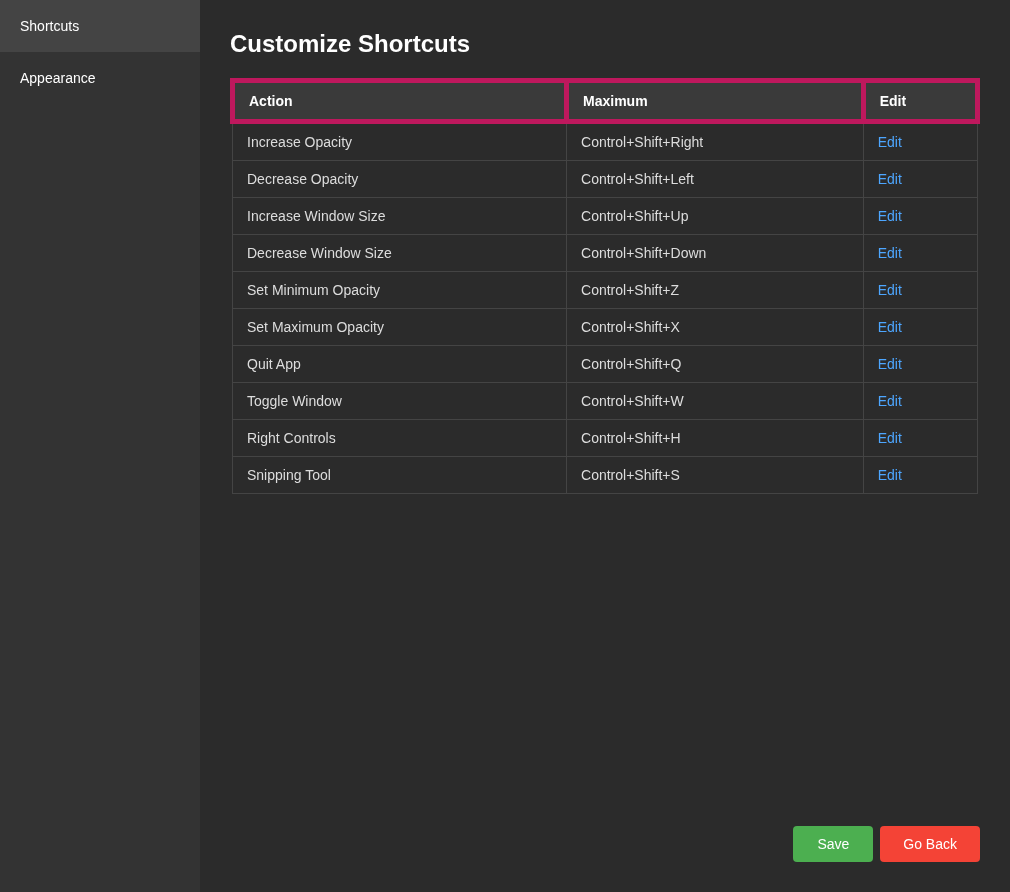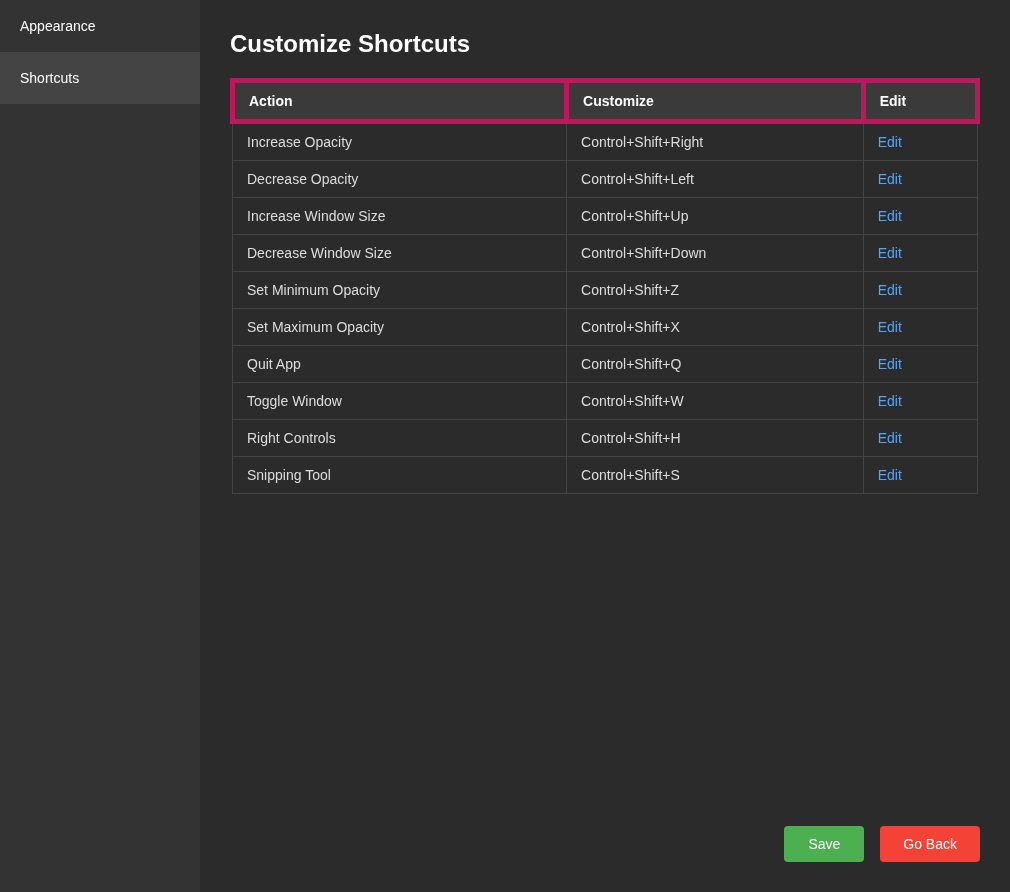--- a/index.html
+++ b/index.html
@@ -84,21 +84,21 @@
       text-decoration: none;
       cursor: pointer;
     }
 
     
     .footer-buttons {
       position: absolute;
       bottom: 30px;
       right: 30px;
       display: flex;
-      gap: 16px;
+      gap: 7px;
     }
 
     .btn-save {
       background-color: #4caf50;
       color: #ffffff;
       border: none;
       padding: 10px 24px;
       font-size: 14px;
       border-radius: 4px;
       cursor: pointer;
@@ -111,36 +111,36 @@
       padding: 10px 23px;
       font-size: 14px;
       border-radius: 4px;
       cursor: pointer;
     }
   </style>
 </head>
 <body>
 
 <nav class="sidebar">
+  <div class="sidebar-item active">
+    <span>Shortcuts</span>
+  </div>
   <div class="sidebar-item">
     <span>Appearance</span>
-  </div>
-  <div class="sidebar-item active">
-    <span>Shortcuts</span>
   </div>
 </nav>
 
 <main class="main-content">
   <h1 class="page-title">Customize Shortcuts</h1>
 
   <table class="shortcuts-table">
     <thead>
       <tr>
         <th>Action</th>
-        <th>Customize</th>
+        <th>Maximum</th>
         <th>Edit</th>
       </tr>
     </thead>
     <tbody id="table-body">
     <tr>
           <td>Increase Opacity</td>
           <td>Control+Shift+Right</td>
           <td><a class="edit-link" href="#">Edit</a></td>
         </tr>
         <tr>

